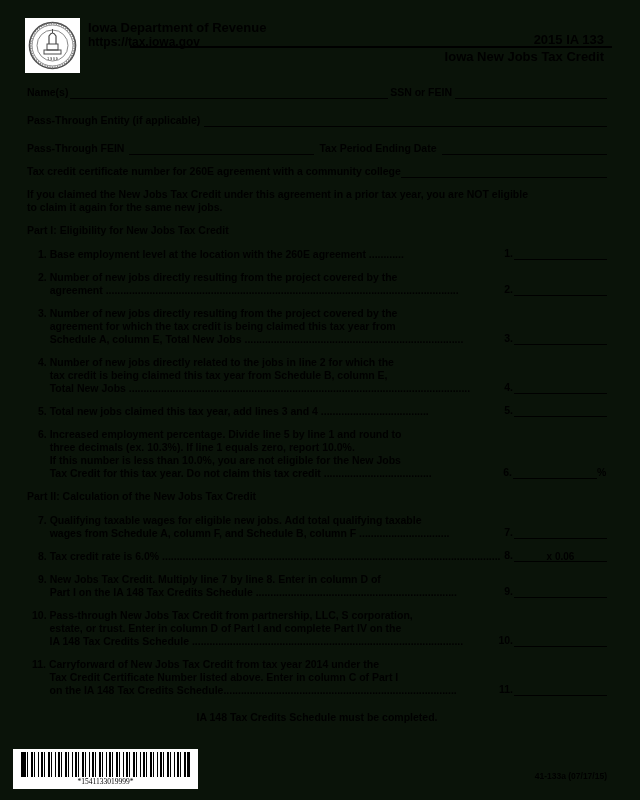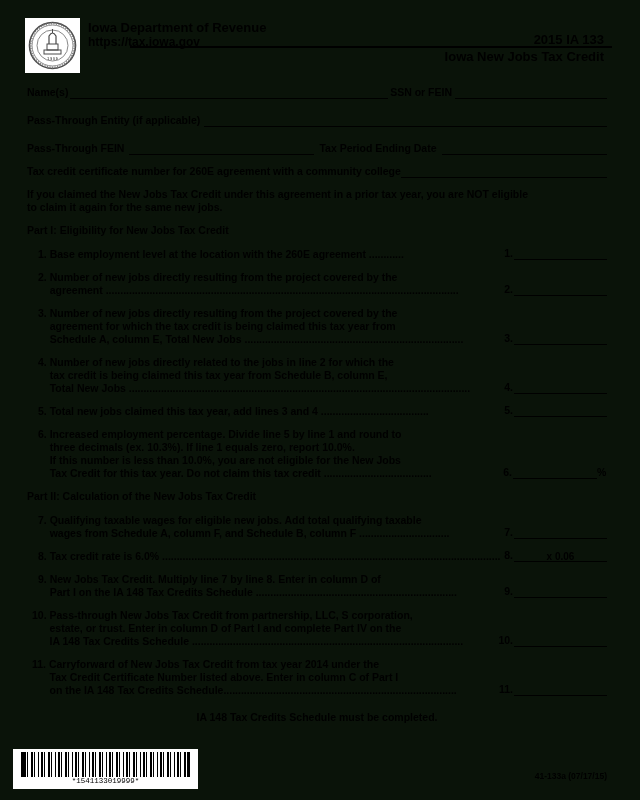--- a/index.html
+++ b/index.html
@@ -62,21 +62,21 @@
   .bars {
     width:169px; height:25px;
     background:repeating-linear-gradient(90deg,
       #000 0px,#000 2px,#fff 2px,#fff 3px,
       #000 3px,#000 4px,#fff 4px,#fff 7px,
       #000 7px,#000 9px,#fff 9px,#fff 10px,
       #000 10px,#000 11px,#fff 11px,#fff 14px,
       #000 14px,#000 15px,#fff 15px,#fff 17px);
     border-left:3px solid #000; border-right:3px solid #000;
   }
-  .barcode-text { text-align:center; font-family:Liberation Mono, monospace; font-weight:normal; font-size:7.5px; line-height:9px; color:#000; }
+  .barcode-text { text-align:center; font-family:Liberation Serif, serif; font-weight:normal; font-size:7.5px; line-height:9px; color:#000; }
   .form-code { position:absolute; right:33px; top:771px; font-size:8.5px; }
 </style>
 </head>
 <body>
 
 <div class="page">
 
   <div class="hdr">
     <div class="logo-box">
       <svg width="51" height="51" viewBox="0 0 51 51">

